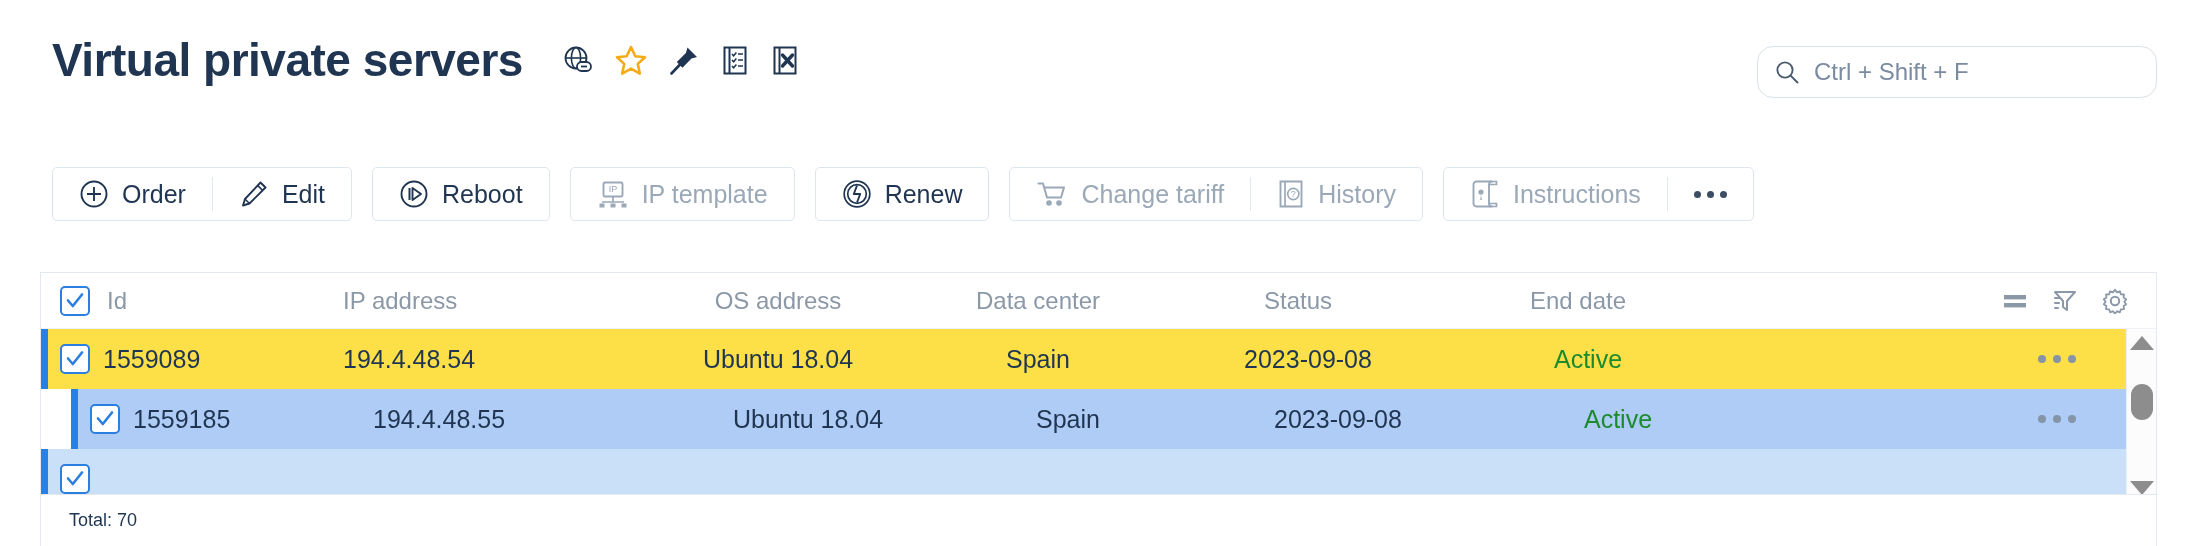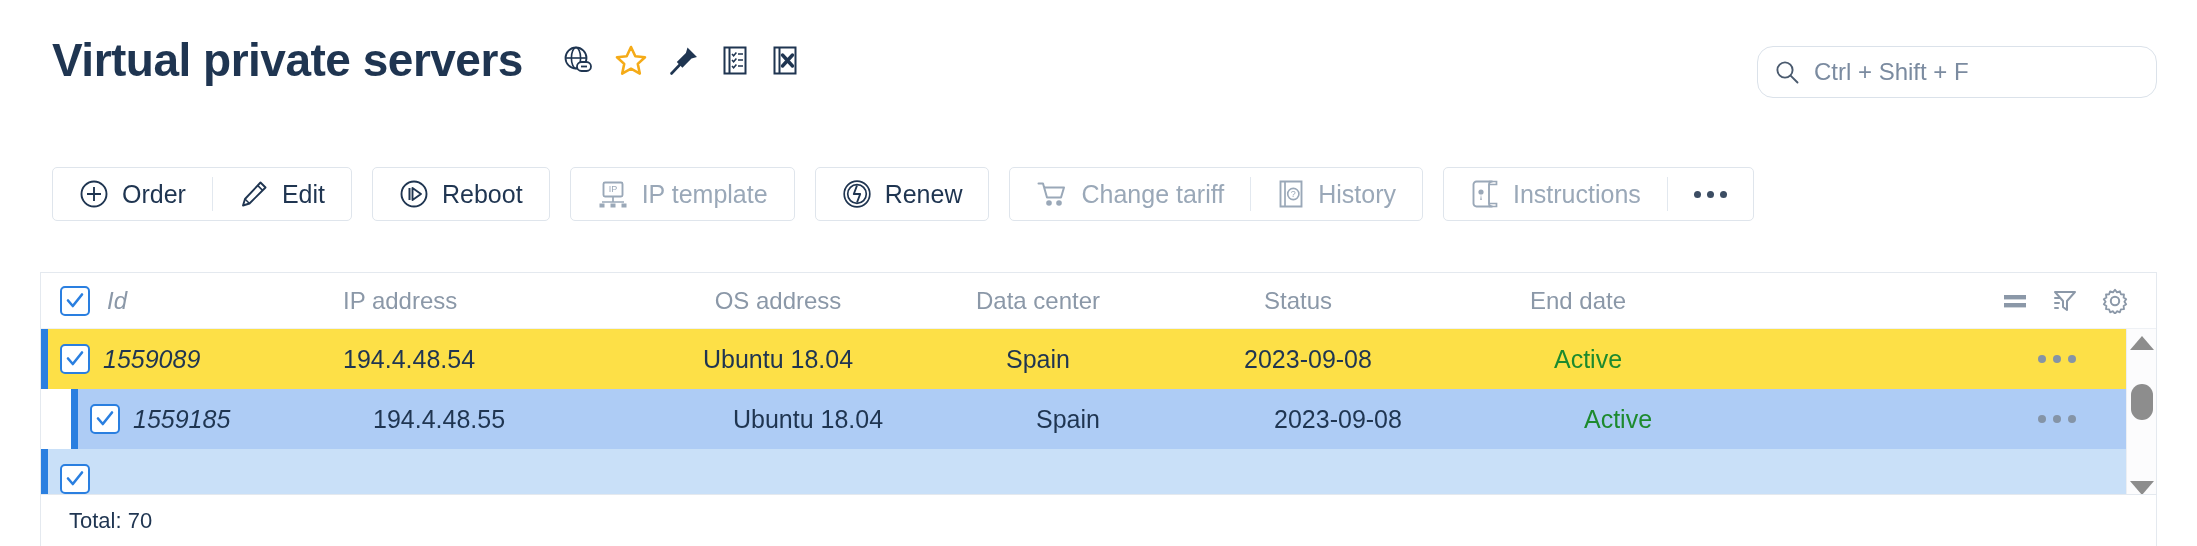--- a/index.html
+++ b/index.html
@@ -116,21 +116,21 @@
   .trow.r2 { background: #aeccf5; margin-left: 30px; }
   .trow.r3 { background: #c9e0f8; }
   .trow .selbar {
     position: absolute; left: 0; top: 0;
     width: 7px; height: 100%;
     background: #2a7fe0;
   }
 
   .cell { flex: 0 0 auto; font-size: 25px; }
   .c-check { width: 62px; display: flex; align-items: center; justify-content: center; padding-left: 6px;}
-  .c-id { width: 240px; text-align: left; font-style: italic; }
+  .c-id { width: 240px; text-align: left; }
   .c-ip { width: 300px; text-align: left; }
   .c-os { width: 270px; text-align: center; }
   .c-dc { width: 250px; text-align: center; }
   .c-ed { width: 290px; text-align: center; }
   .c-st { width: 270px; text-align: center; }
   .c-act { flex: 1 1 auto; display: flex; align-items: center; justify-content: flex-end; padding-right: 80px; }
 
   .thead .cell { color: #8b98a8; font-size: 24px; }
   .thead .c-id { padding-left: 4px; }
   .trow .cell { color: #1f3551; }
@@ -180,21 +180,21 @@
   
   .tfoot {
     position: absolute; left: 40px; top: 494px;
     width: 2117px; height: 52px;
     border-left: 1px solid #e4e9ef;
     border-right: 1px solid #e4e9ef;
     border-top: 1px solid #e4e9ef;
     background: #fff;
     display: flex; align-items: center;
   }
-  .total { margin-left: 28px; font-size: 22px; color: #1f3551; }
+  .total { margin-left: 28px; font-size: 18px; color: #1f3551; }
 </style>
 </head>
 <body>
 
 <div class="page">
 
   <div class="header-row">
     <div class="page-title">Virtual private servers</div>
 
     <div class="title-icons">

